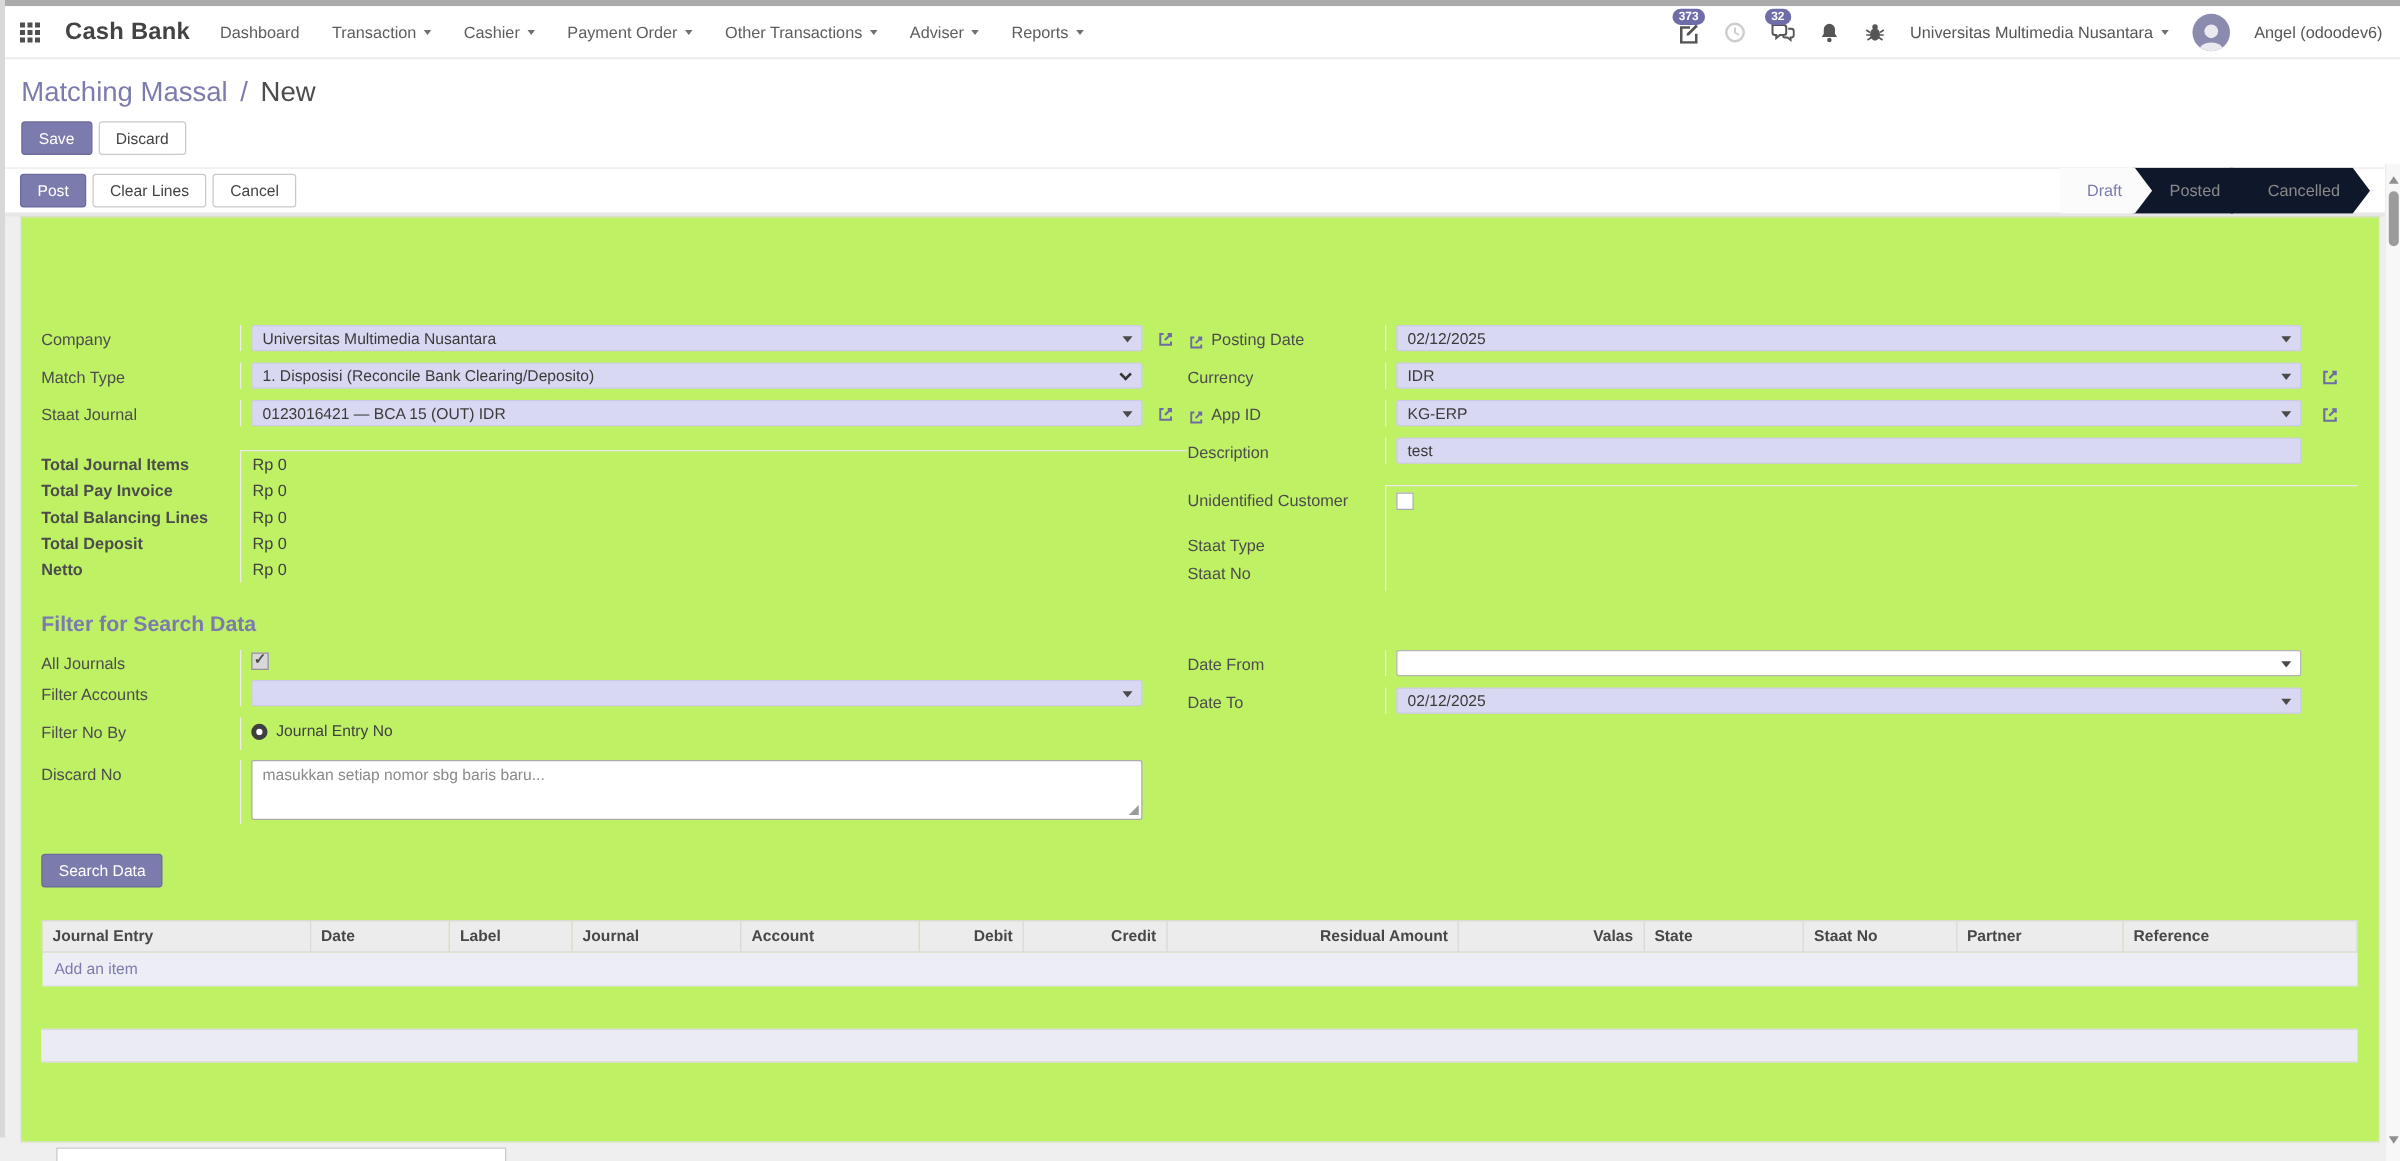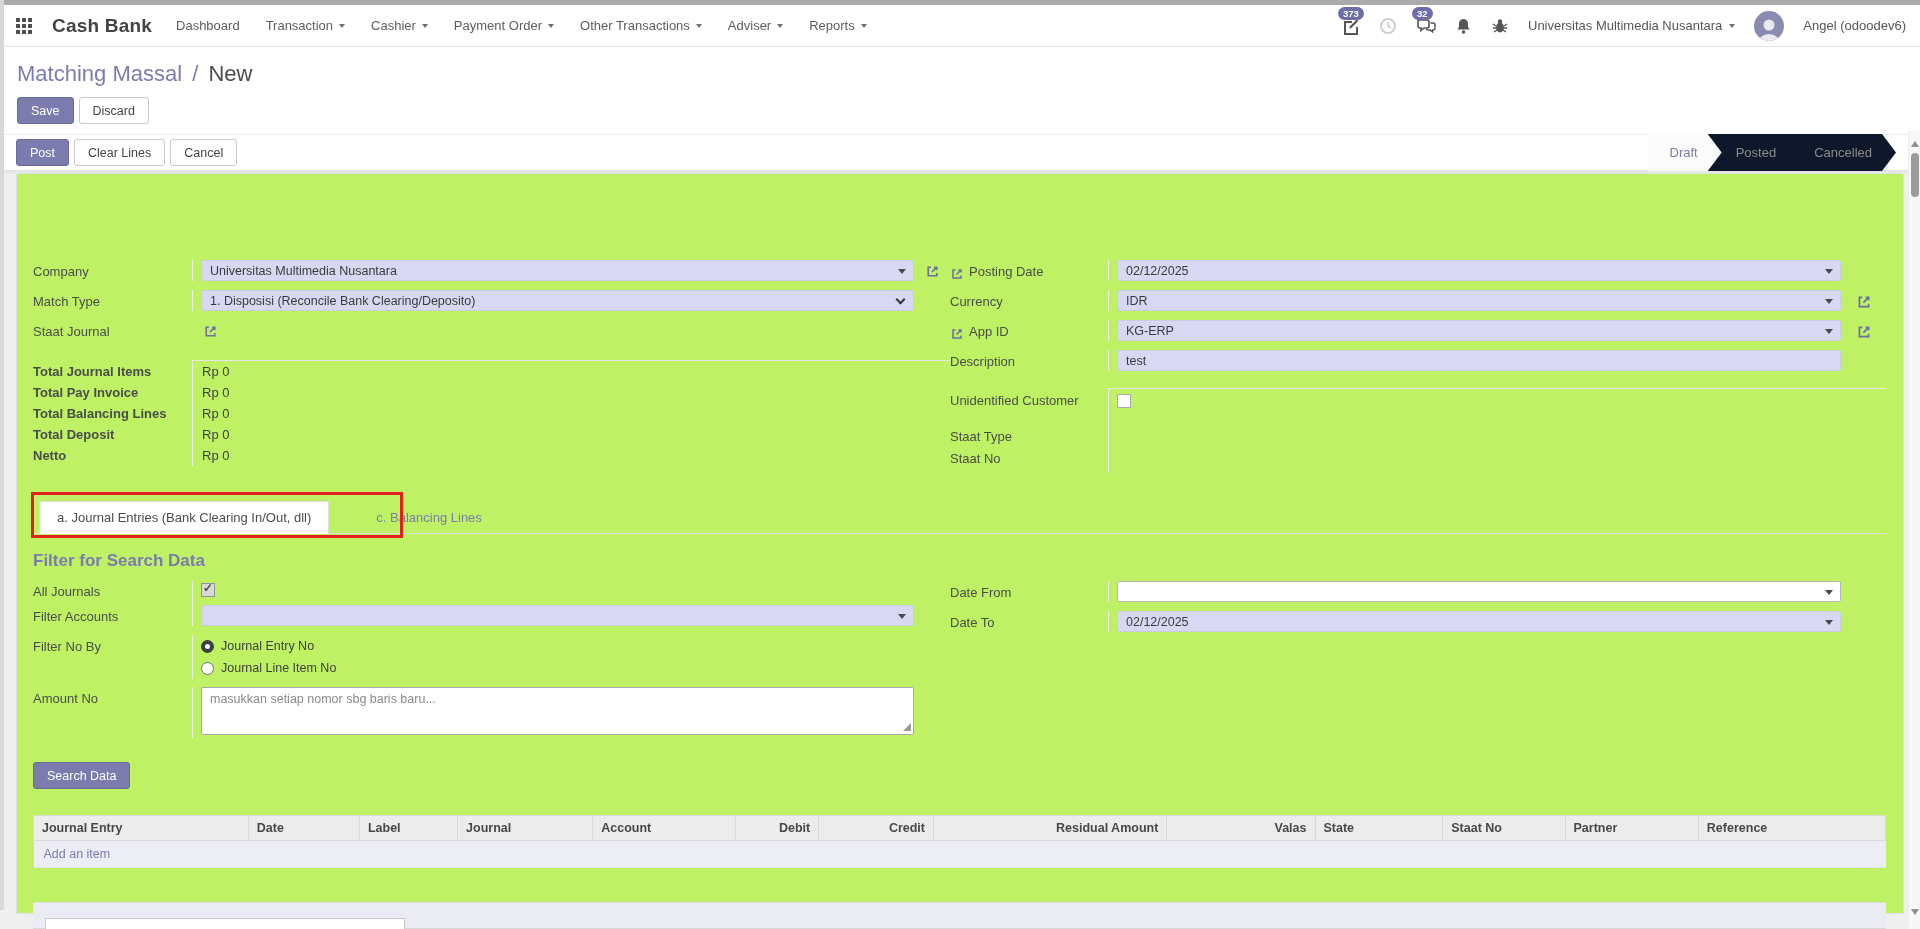--- a/index.html
+++ b/index.html
@@ -270,20 +270,23 @@
       </div>
       <div class="frow">
         <div class="flabel">Match Type</div>
         <div class="fvalue">
           <div class="fbox"><span>1. Disposisi (Reconcile Bank Clearing/Deposito)</span><span class="fchev"></span></div>
         </div>
         <div class="icon-slot"></div>
       </div>
       <div class="frow">
         <div class="flabel">Staat Journal</div>
+        <div class="fvalue">
+          <div class="fbox"><span>0123016421 — BCA 15 (OUT) IDR</span><span class="fcaret"></span></div>
+        </div>
         <div class="icon-slot">
           <svg width="15" height="15" viewBox="0 0 14 14">
                 <path d="M5.5 3H3v8h8V8.5M8.5 3H11v2.5M11 3L6.5 7.5" fill="none" stroke="#6d6ca5" stroke-width="1.5"></path>
               </svg>
         </div>
       </div>
 
       <div class="hsep"></div>
       <div>
         <div class="trow">
@@ -383,26 +386,20 @@
         <div class="flabel2" style="padding-top:0">
               <span>Staat No</span>
             </div>
         <div class="fvalue" style="align-self:stretch"><span></span></div>
         <div class="icon-slot2"></div>
       </div>
     </div>
   </div>
 
   
-  <div class="tabs-row">
-    <div class="red-annotation"></div>
-    <div class="tab active">a. Journal Entries (Bank Clearing In/Out, dll)</div>
-    <div class="tab-gap"></div>
-    <div class="tab">c. Balancing Lines</div>
-  </div>
 
   
   <div class="filter-heading">Filter for Search Data</div>
 
   <div class="filter-grid">
     <div class="col-left">
       <div class="frow slim">
         <div class="flabel" style="padding-top:3px">All Journals</div>
         <div class="fvalue" style="align-self:stretch">
               <div class="checkbox checked" style="margin-top:2px"></div>
@@ -416,29 +413,25 @@
         </div>
         <div class="icon-slot"></div>
       </div>
       <div class="frow" style="min-height:26px">
         <div class="flabel">Filter No By</div>
         <div class="fvalue" style="align-self:stretch">
           <div class="radio-row">
             <div class="radio selected"></div>
             <div class="radio-label">Journal Entry No</div>
           </div>
-          <div class="radio-row">
-            <div class="radio"></div>
-            <div class="radio-label">Journal Line Item No</div>
-          </div>
         </div>
         <div class="icon-slot"></div>
       </div>
       <div class="frow" style="margin-top:8px">
-        <div class="flabel">Amount No</div>
+        <div class="flabel">Discard No</div>
         <div class="fvalue ta-wrap" style="align-self:stretch">
           <textarea class="ftext" placeholder="masukkan setiap nomor sbg baris baru..." style=""></textarea>
           <div class="ta-handle"></div>
         </div>
         <div class="icon-slot"></div>
       </div>
     </div>
 
     <div class="col-right">
       <div class="frow">

